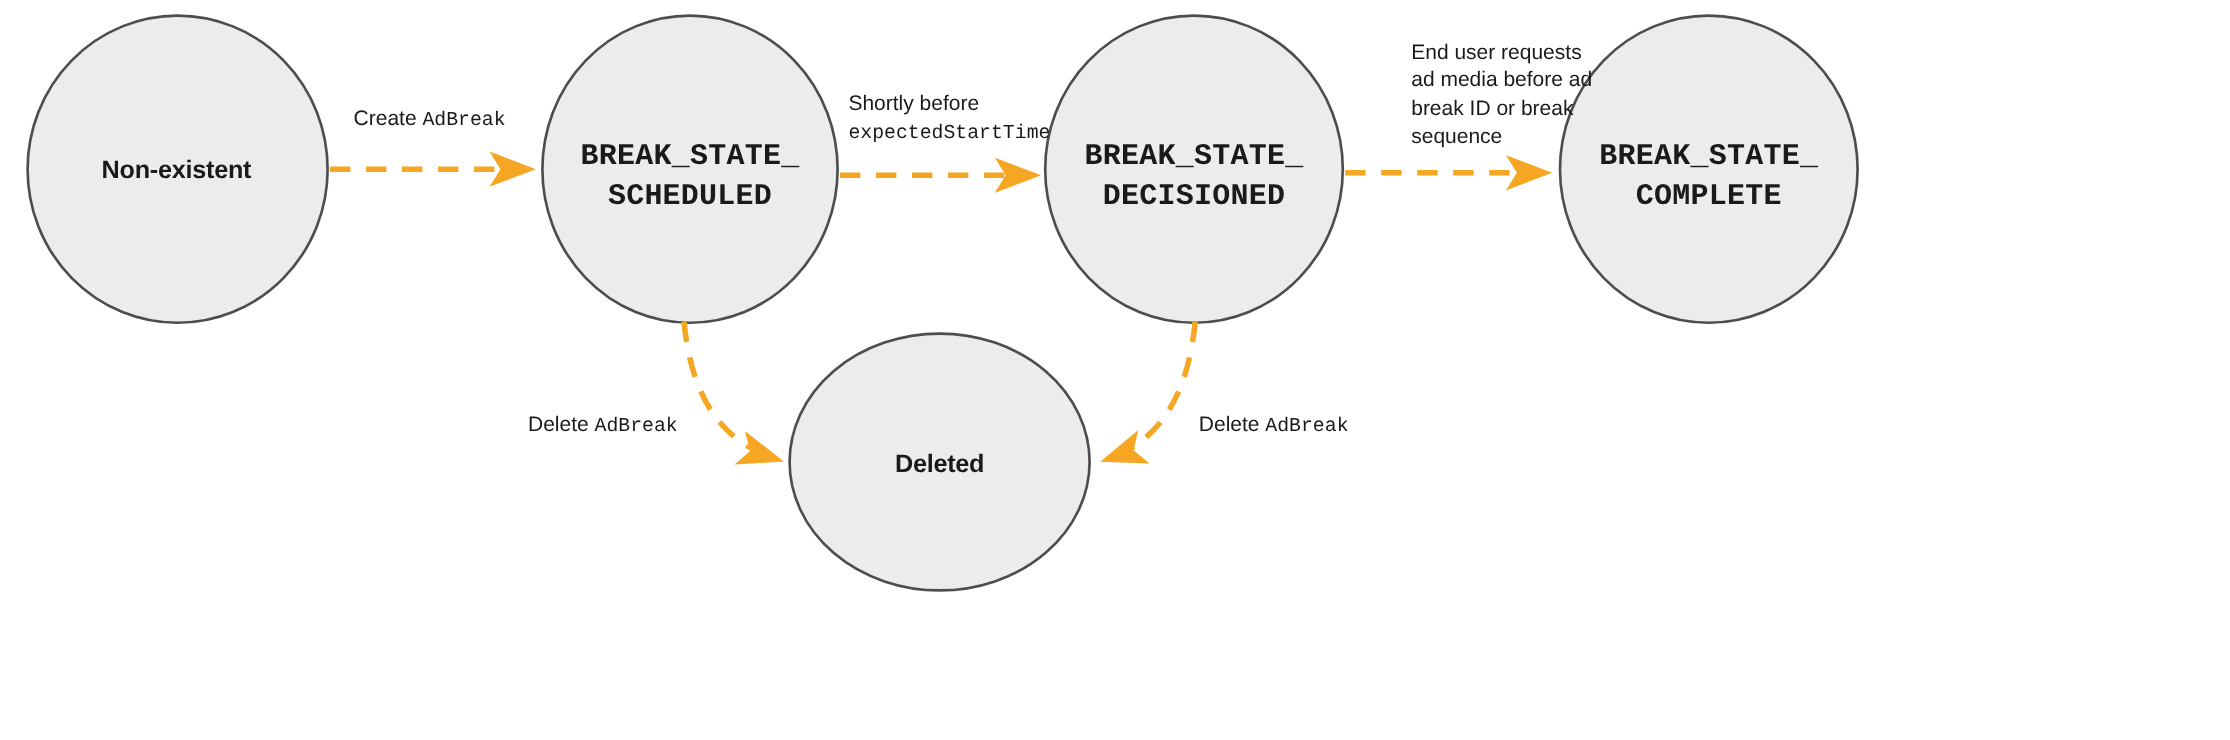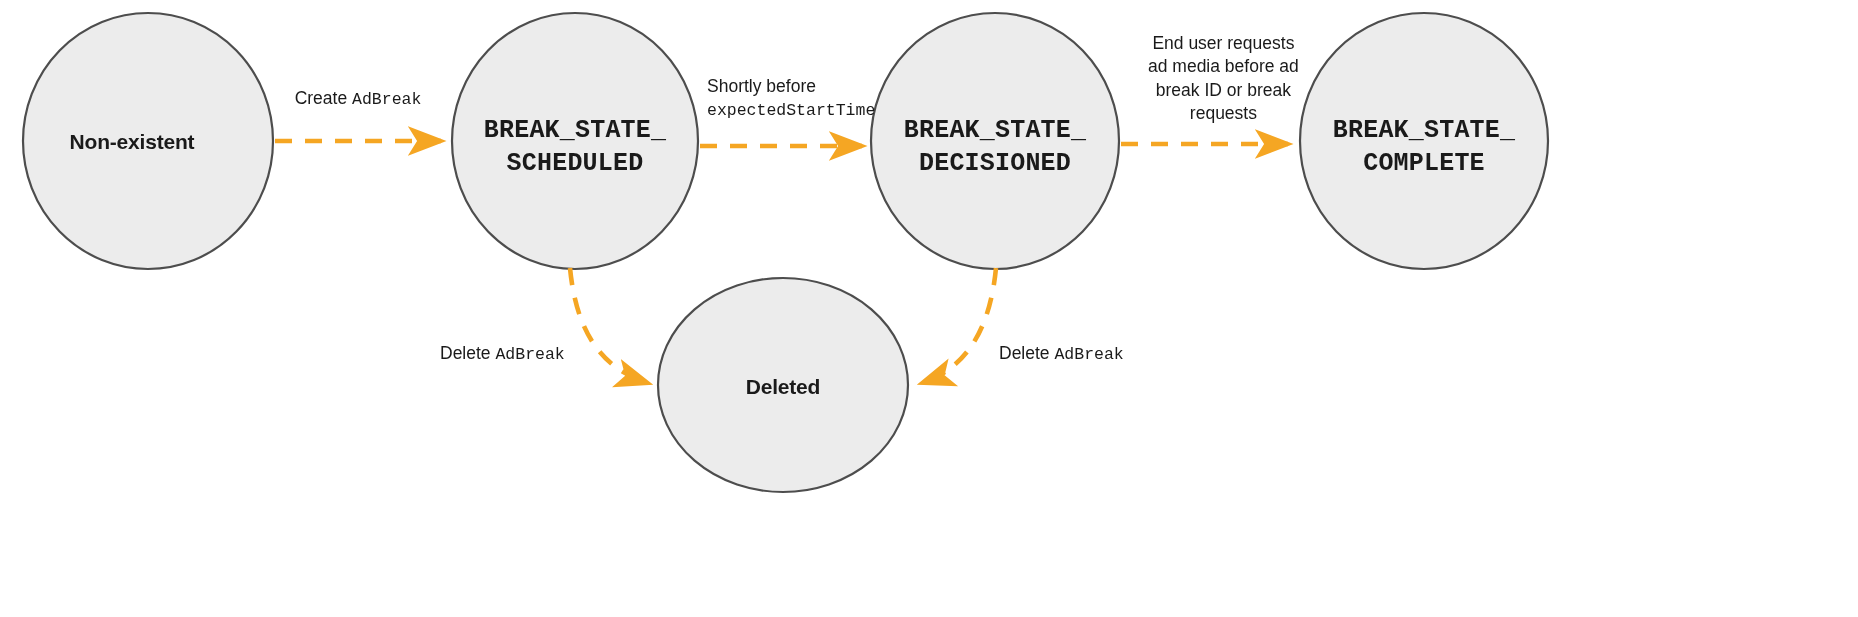--- a/index.html
+++ b/index.html
@@ -92,21 +92,21 @@
 
     <path d="M 700 146 L 862 146" fill="none" stroke="#f5a623" stroke-width="4.6" stroke-dasharray="17 13" marker-end="url(#arrow-orange)"></path>
 
     <path d="M 1121 144 L 1288 144" fill="none" stroke="#f5a623" stroke-width="4.6" stroke-dasharray="17 13" marker-end="url(#arrow-orange)"></path>
 
     <path d="M 570 268 C 576 330, 600 368, 648 383" fill="none" stroke="#f5a623" stroke-width="4.6" stroke-dasharray="17 13" marker-end="url(#arrow-orange)"></path>
 
     <path d="M 996 268 C 990 330, 966 368, 922 383" fill="none" stroke="#f5a623" stroke-width="4.6" stroke-dasharray="17 13" marker-end="url(#arrow-orange)"></path>
   </svg>
 
-  <div class="node-label sans" style="left:23px; top:128px; width:218px;">Non-existent</div>
+  <div class="node-label sans" style="left:38px; top:128px; width:218px;">Non-existent</div>
 
   <div class="node-label mono" style="left:452px; top:115px; width:246px;">BREAK_STATE_
 SCHEDULED</div>
 
   <div class="node-label mono" style="left:871px; top:115px; width:248px;">BREAK_STATE_
 DECISIONED</div>
 
   <div class="node-label mono" style="left:1300px; top:115px; width:248px;">BREAK_STATE_
 COMPLETE</div>
 
@@ -114,25 +114,25 @@
 
   <div class="edge-label left" style="left:707px; top:75px;">
       <div><span>Shortly before</span></div>
       <div><span class="code">expectedStartTime</span></div>
     </div>
 
   <div class="edge-label centered" style="left:258px; top:87px; width:200px;">
       <div><span>Create </span><span class="code">AdBreak</span></div>
     </div>
 
-  <div class="edge-label left" style="left:1148px; top:32px;text-align:center;">
+  <div class="edge-label left" style="left:1176px; top:32px;">
       <div><span>End user requests</span></div>
       <div><span>ad media before ad</span></div>
       <div><span>break ID or break</span></div>
-      <div><span>requests</span></div>
+      <div><span>sequence</span></div>
     </div>
 
   <div class="edge-label left" style="left:440px; top:342px;">
       <div><span>Delete </span><span class="code">AdBreak</span></div>
     </div>
 
   <div class="edge-label left" style="left:999px; top:342px;">
       <div><span>Delete </span><span class="code">AdBreak</span></div>
     </div>
 

